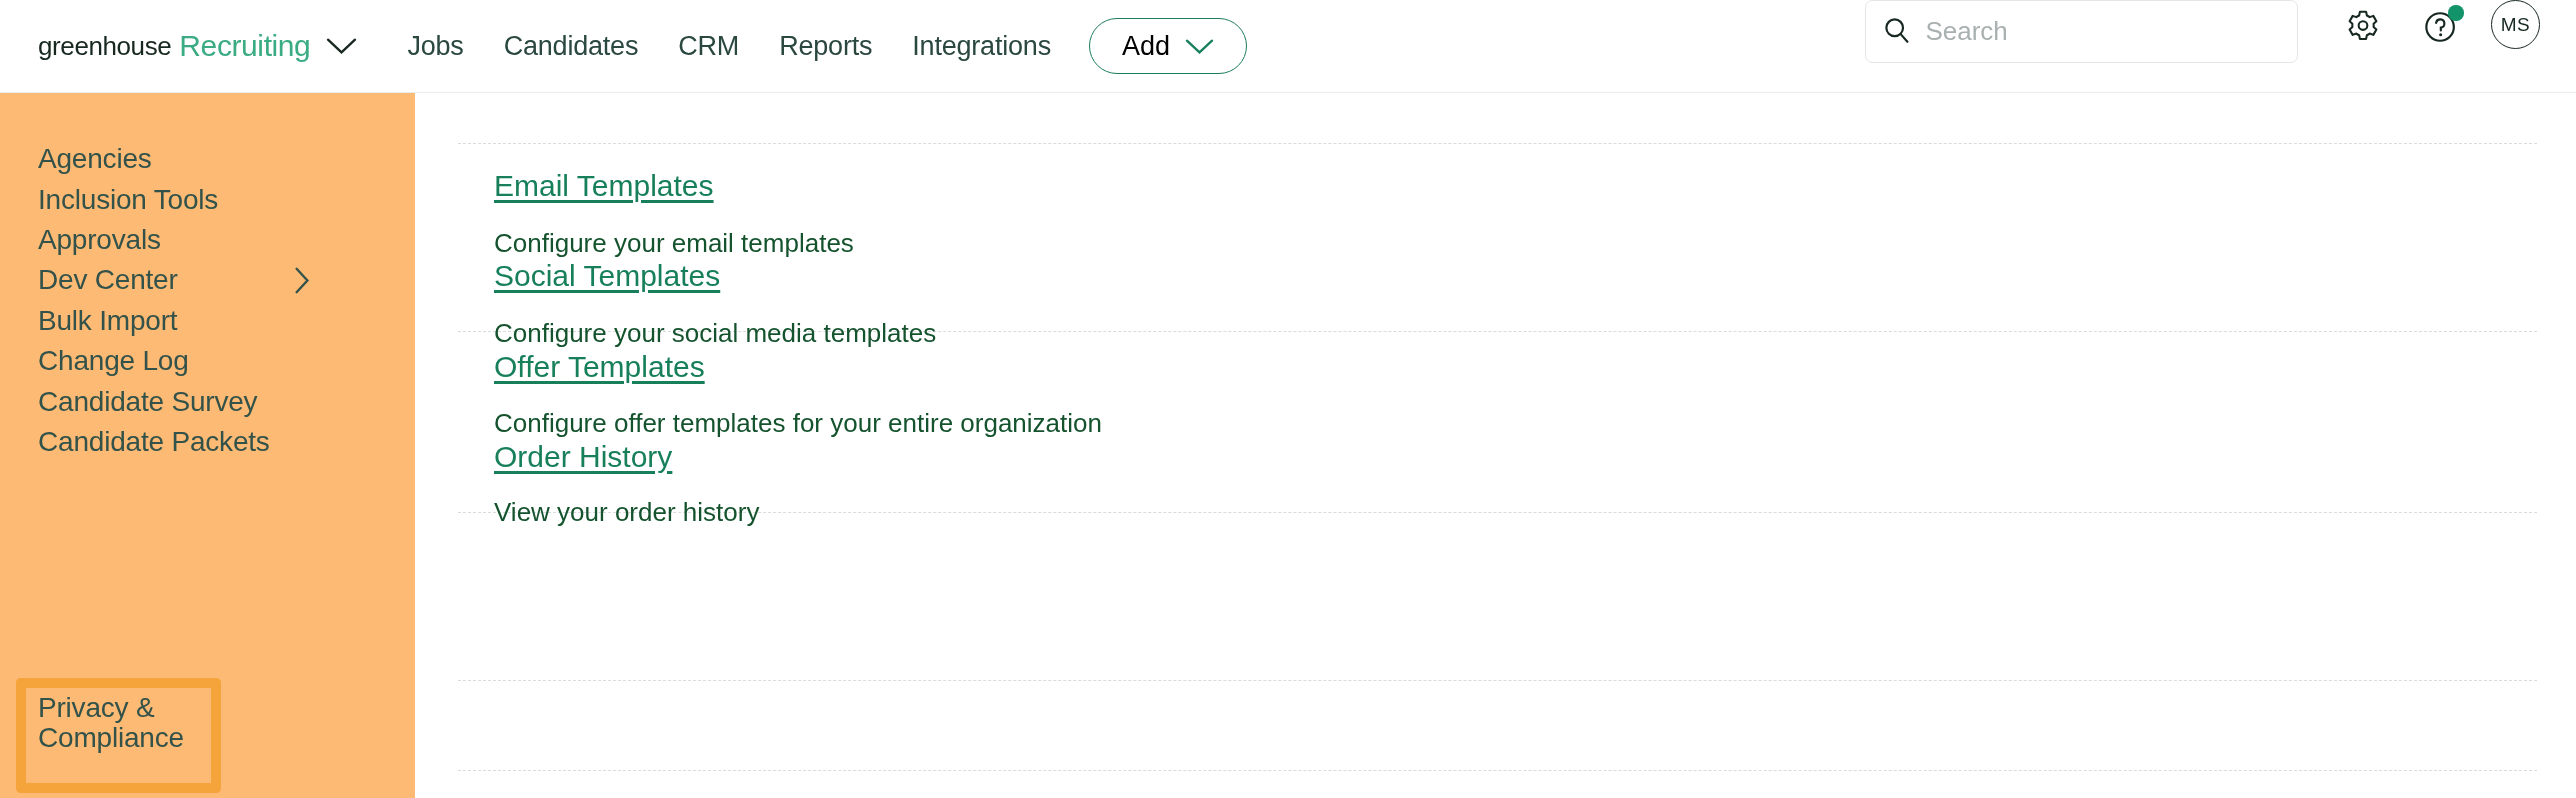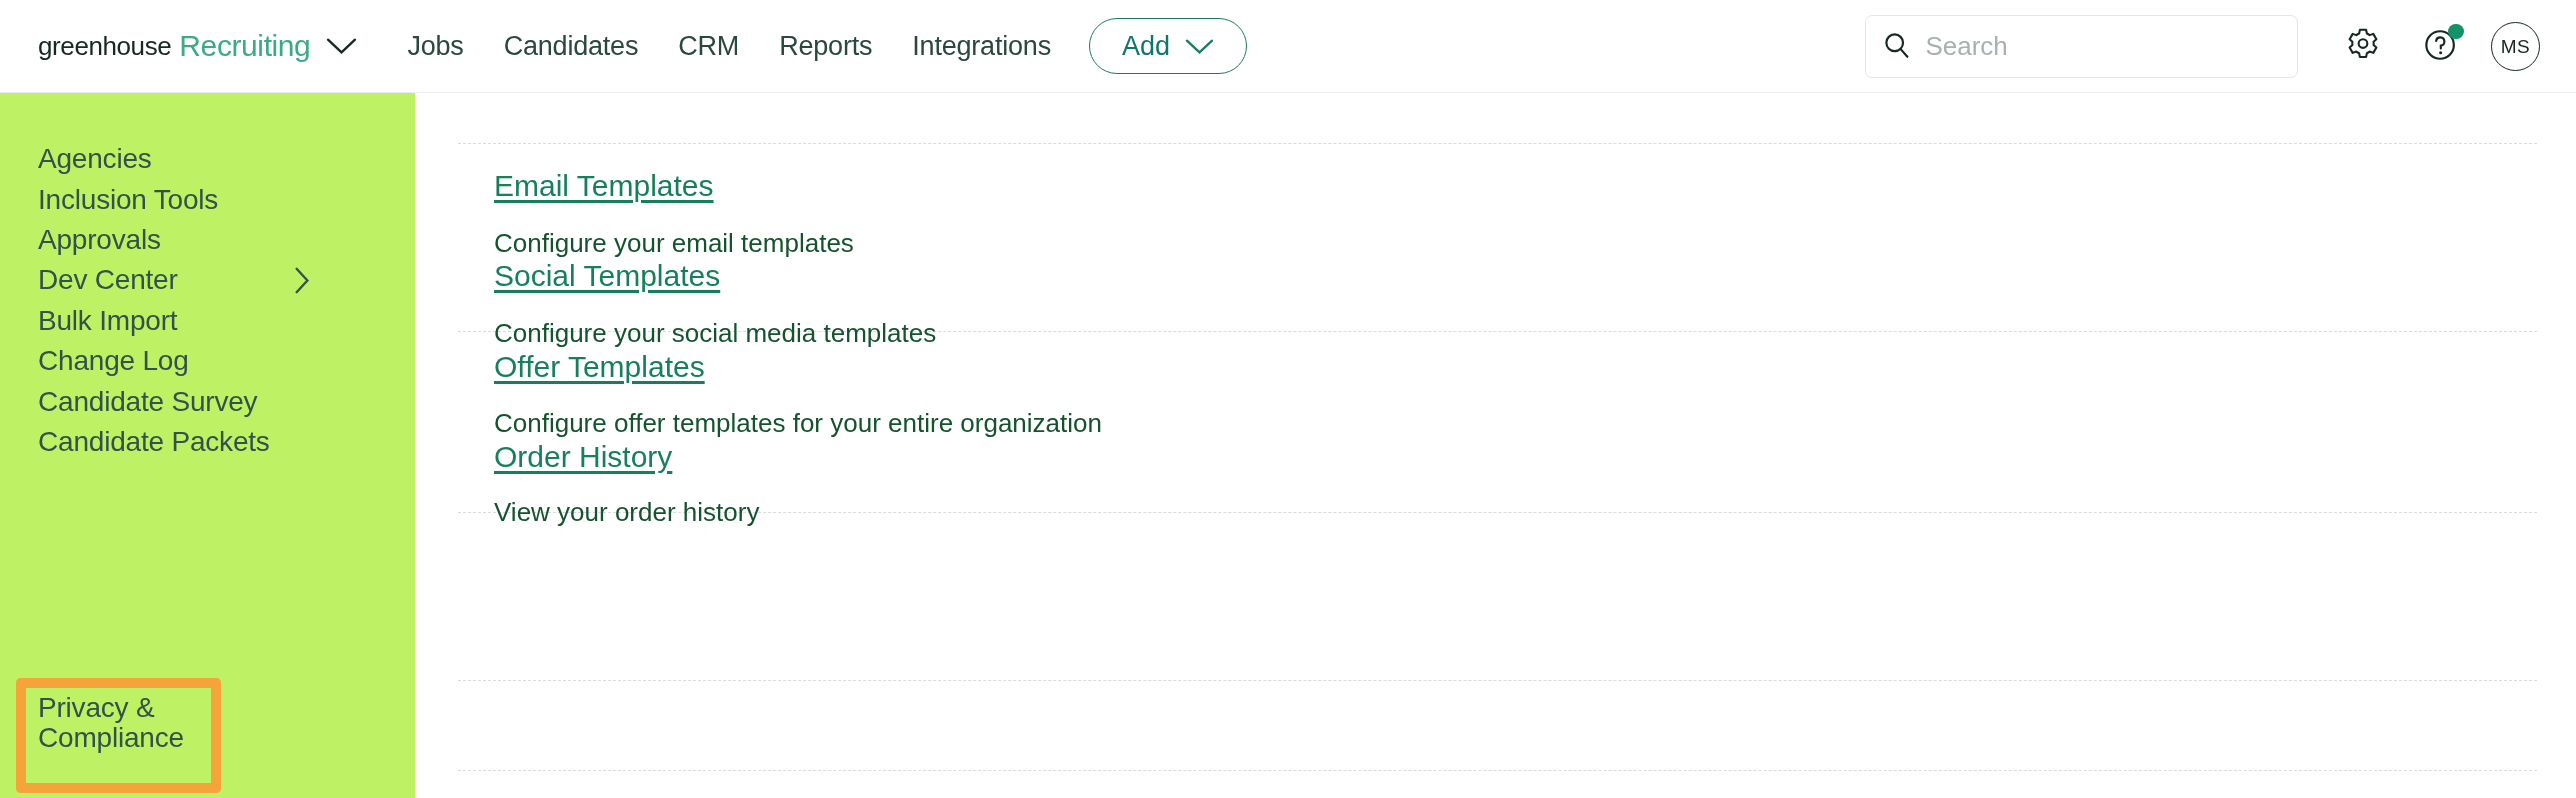--- a/index.html
+++ b/index.html
@@ -61,35 +61,35 @@
     letter-spacing: -0.2px;
   }
 
   .add-btn {
     margin-left: 38px;
     height: 56px;
     padding: 0 32px;
     border: 1.8px solid #1c7d5b;
     border-radius: 31px;
     background: #ffffff;
-    color: #0f766e;
+    color: #000000;
     font-size: 27px;
     font-family: "Liberation Sans", sans-serif;
     display: flex;
     align-items: center;
     gap: 15.3px;
     cursor: pointer;
   }
 
   .header-right {
     position: absolute;
     right: 0; top: 0;
     height: 93px;
     display: flex;
-    align-items: center;
+    align-items: flex-start;
     padding-right: 36px;
     gap: 6px;
   }
 
   .search-wrap {
     width: 433px;
     height: 63px;
     border: 1.8px solid #e3e6e6;
     border-radius: 7.2px;
     display: flex;
@@ -136,21 +136,21 @@
     letter-spacing: 0.4px;
     cursor: pointer;
   }
 
   
   .sidebar {
     position: absolute;
     top: 93px; left: 0;
     width: 465px;
     height: 706px;
-    background: #bef264;
+    background: #fdba74;
     border-right: 1.8px solid #e6e8e8;
   }
   .side-item {
     position: absolute;
     left: 38px;
     font-size: 28px;
     color: #32524a;
     letter-spacing: -0.2px;
     white-space: nowrap;
     cursor: pointer;

